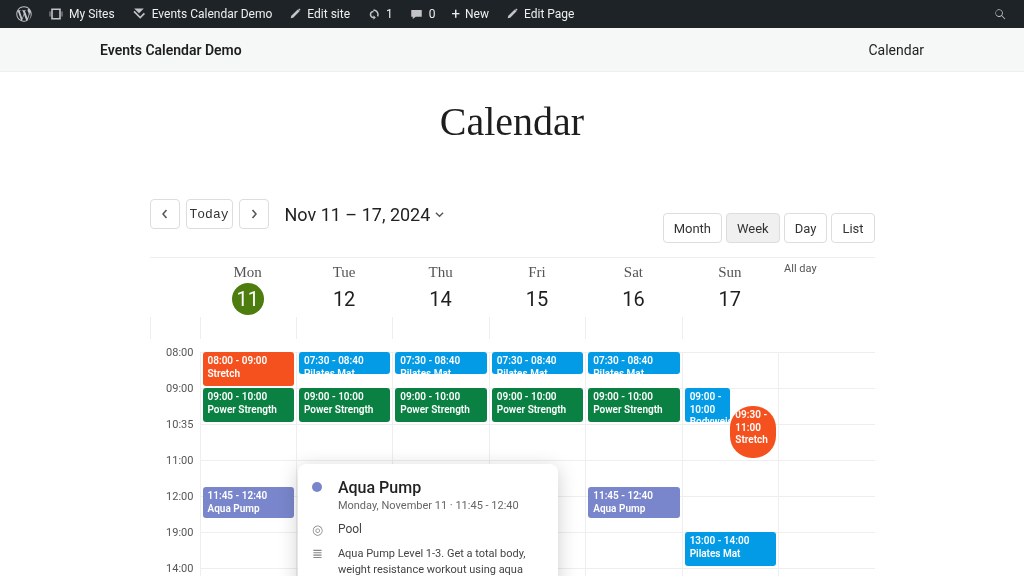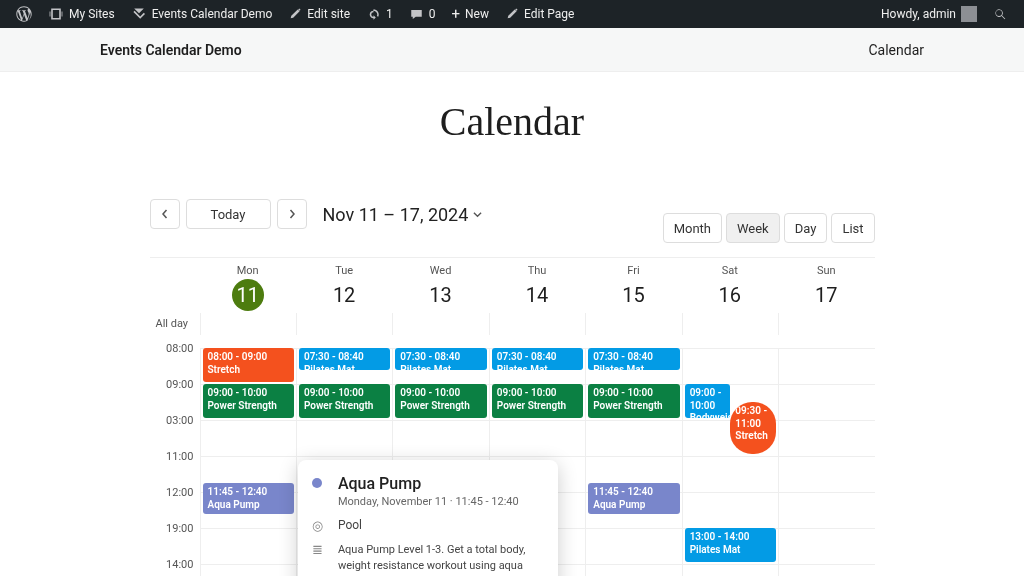--- a/index.html
+++ b/index.html
@@ -15,29 +15,29 @@
   .site-header .title { font-weight:600; font-size:14px; }
   .site-header .nav a { color:#1e1e1e; font-size:14px; text-decoration:none; }
   
   .page-title { text-align:center; font-family: Georgia, "Times New Roman", serif; font-weight:400; font-size:40px; margin:26px 0 40px; }
   
   .cal-wrap { width:725px; margin:0 auto; }
   .toolbar { display:flex; align-items:center; justify-content:space-between; margin-bottom:14px; }
   .tb-left { display:flex; align-items:center; gap:6px; }
   .navbtn, .todaybtn, .viewbtn { border:1px solid #ddd; background:#fff; border-radius:4px; height:30px; display:flex; align-items:center; justify-content:center; cursor:pointer; font-size:13px; color:#333;}
   .navbtn { width:30px; }
-  .todaybtn { padding:0 24px; }
+  .todaybtn { padding:0 3px;font-family:Liberation Mono, monospace; }
   .range { margin-left:10px; font-size:18px; color:#222; display:flex; align-items:center; gap:5px; cursor:pointer;}
   .view-switch { display:flex; gap:4px; }
   .viewbtn { padding:0 10px;margin-top:28px; }
   .viewbtn.active { background:#f0f0f0; }
   
   .cal-grid { display:grid; grid-template-columns:50px repeat(7, 1fr); border-top:1px solid #eee;}
   .day-head { text-align:center; padding:6px 0 2px; }
-  .day-head .dow { font-size:11px; color:#555; }
+  .day-head .dow { font-size:15px; color:#555;font-family:Liberation Serif, serif; }
   .day-head .dnum { font-size:20px; font-weight:400; margin-top:2px; display:inline-block; width:32px; height:32px; line-height:32px; border-radius:50%;}
   .day-head.today .dnum { background:#4d7c0f; color:#fff; }
   .corner { }
   .allday-label { font-size:11px; color:#555; padding:4px 6px; text-align:left; }
   .allday-cell { border-left:1px solid #eee; height:22px; }
   .body-area { grid-column: 1 / -1; display:grid; grid-template-columns:50px repeat(7, 1fr); position:relative;margin-top:13px; }
   .time-col { }
   .time-slot { height:36px; font-size:11px; color:#555; text-align:right; padding-right:6px; position:relative; top:-6px;}
   .day-col { border-left:1px solid #eee; position:relative; }
   .hour-line { position:absolute; left:0; right:0; border-top:1px solid #eee; }
@@ -103,24 +103,20 @@
       <span>New</span>
     </div>
     <div class="wp-item">
       <svg width="14" height="14" viewBox="0 0 20 20">
           <path d="M13.9 3.4l2.7 2.7-9.2 9.2-3.6.9.9-3.6 9.2-9.2zM16 2l2 2-1.4 1.4-2-2L16 2z"></path>
         </svg>
       <span>Edit Page</span>
     </div>
   </div>
   <div class="wp-right">
-    <div class="wp-item">
-      <span>Howdy, admin</span>
-      <span class="wp-avatar"></span>
-    </div>
     <div class="wp-item">
       <svg width="15" height="15" viewBox="0 0 20 20">
           <path d="M12.1 11.3a5 5 0 10-.8.8l4.3 4.3.8-.8-4.3-4.3zM8 12a4 4 0 110-8 4 4 0 010 8z"></path>
         </svg>
     </div>
   </div>
 </div>
 
 <div class="site-header">
   <div class="title">Events Calendar Demo</div>
@@ -163,24 +159,20 @@
       <div class="corner"></div>
       <div class="day-head today">
     <div class="dow">Mon</div>
     <div class="dnum">11</div>
   </div>
       <div class="day-head ">
     <div class="dow">Tue</div>
     <div class="dnum">12</div>
   </div>
       <div class="day-head ">
-    <div class="dow">Wed</div>
-    <div class="dnum">13</div>
-  </div>
-      <div class="day-head ">
     <div class="dow">Thu</div>
     <div class="dnum">14</div>
   </div>
       <div class="day-head ">
     <div class="dow">Fri</div>
     <div class="dnum">15</div>
   </div>
       <div class="day-head ">
     <div class="dow">Sat</div>
     <div class="dnum">16</div>
@@ -194,21 +186,21 @@
       <div class="allday-cell"></div>
       <div class="allday-cell"></div>
       <div class="allday-cell"></div>
       <div class="allday-cell"></div>
       <div class="allday-cell"></div>
       <div class="allday-cell"></div>
       <div class="body-area" id="body-area">
         <div class="time-col">
           <div class="time-slot">08:00</div>
           <div class="time-slot">09:00</div>
-          <div class="time-slot">03:00</div>
+          <div class="time-slot">10:35</div>
           <div class="time-slot">11:00</div>
           <div class="time-slot">12:00</div>
           <div class="time-slot">19:00</div>
           <div class="time-slot">14:00</div>
         </div>
         <div class="day-col" id="daycol-0" style="height:252px">
           <div class="hour-line" style="top:0px"></div>
           <div class="hour-line" style="top:36px"></div>
           <div class="hour-line" style="top:72px"></div>
           <div class="hour-line" style="top:108px"></div>

